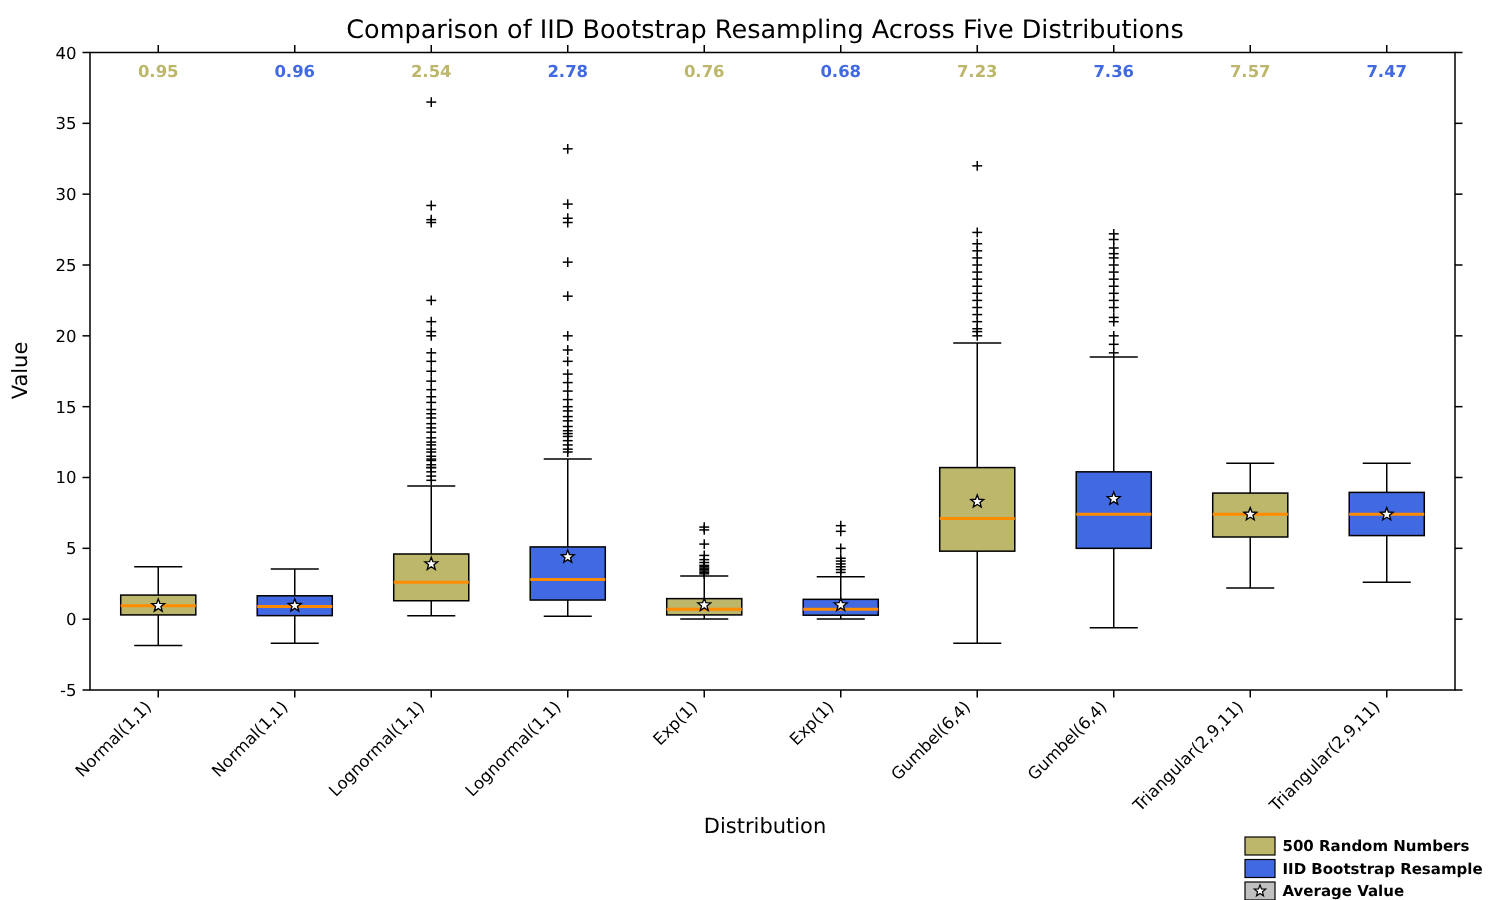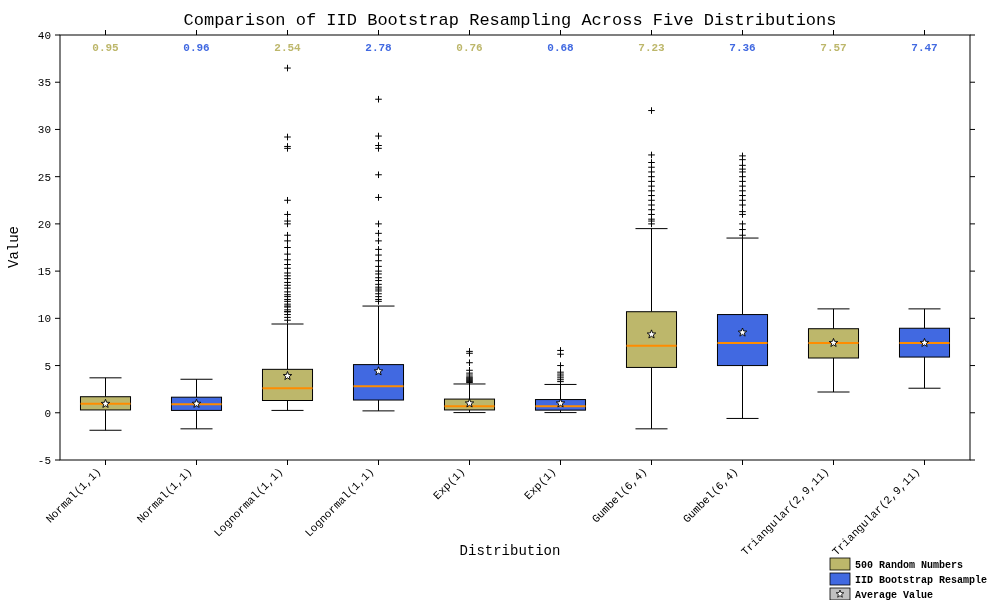--- a/index.html
+++ b/index.html
@@ -9,21 +9,20 @@
     height: 600px;
     background: #fff;
     font-family: "DejaVu Sans", Arial, sans-serif;
     font-size: 12px;
     color: #000;
   }
   .chart-wrap {
     position: relative;
     width: 1000px;
     height: 600px;
-    font-family: Liberation Mono, monospace;
   }
   svg { display: block; }
   .axis-label { font-size: 14px; }
   .title { font-size: 17px; }
   .tick-text { font-size: 11px; }
   .xcat-text { font-size: 11px; }
   .ann-text { font-size: 11px; font-weight: 700; }
   .legend-text { font-size: 10px; font-weight: 700; }
 </style>
 </head>

